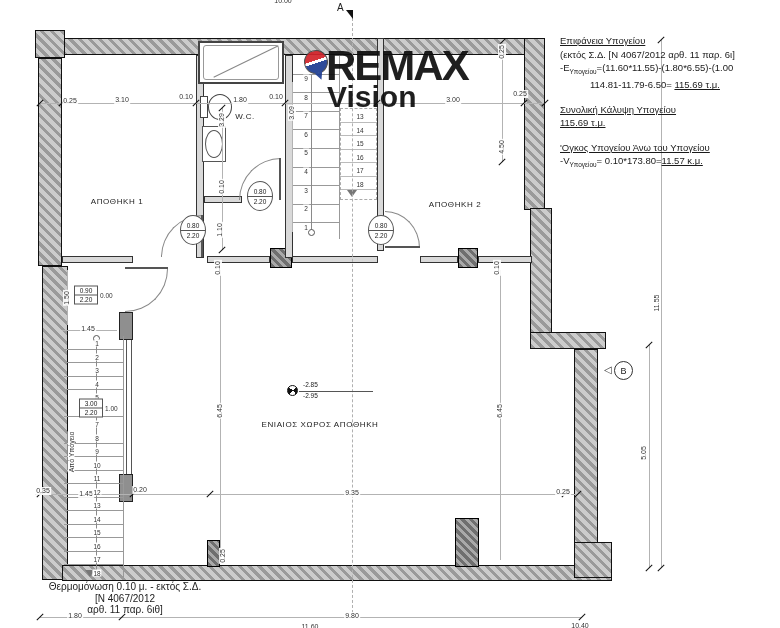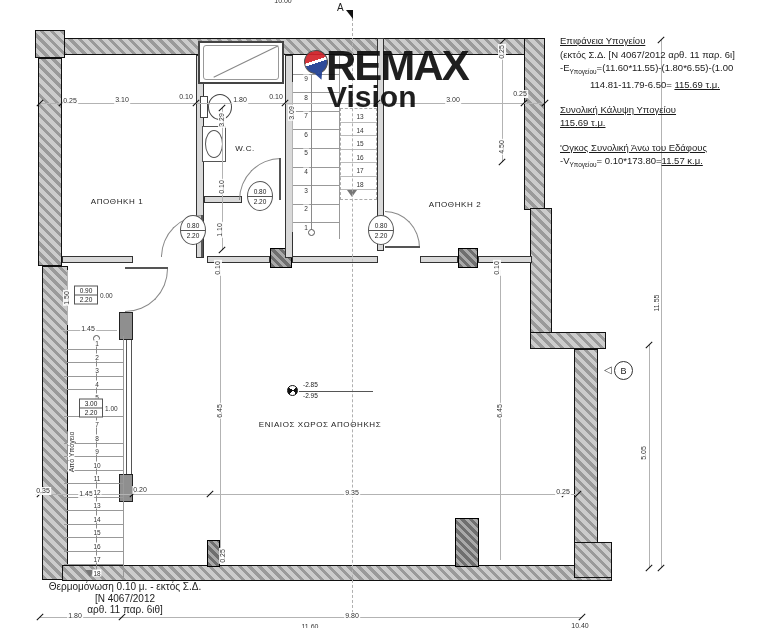--- a/index.html
+++ b/index.html
@@ -184,21 +184,21 @@
     <div class="subbrand">Vision</div>
   </div>
 
   <div id="calc">
       <div class=""><span class="u">Επιφάνεια Υπογείου</span></div>
       <div class=""><span>(εκτός Σ.Δ. [Ν 4067/2012 αρθ. 11 παρ. 6ι]</span></div>
       <div class=""><span>-E</span><sub>Υπογείου</sub><span>=(11.60*11.55)-(1.80*6.55)-(1.00</span></div>
       <div class="ind"><span>114.81-11.79-6.50= </span><span class="u">115.69 τ.μ.</span></div>
       <div class="gap "><span class="u">Συνολική Κάλυψη Υπογείου</span></div>
       <div class=""><span class="u">115.69 τ.μ.</span></div>
-      <div class="gap "><span class="u">'Ογκος Συνολική Άνω του Εδάφους</span></div>
+      <div class="gap "><span class="u">'Ογκος Υπογείου Άνω του Υπογείου</span></div>
       <div class=""><span>-V</span><sub>Υπογείου</sub><span>= 0.10*173.80=</span><span class="u">11.57 κ.μ.</span></div>
     </div>
 
   <div id="note">
     <div>Θερμομόνωση 0.10 μ. - εκτός Σ.Δ.</div>
     <div>[Ν 4067/2012</div>
     <div>αρθ. 11 παρ. 6ιθ]</div>
   </div>
 
   <div class="lvlcirc" style="left:287px;top:385px;"></div>
@@ -241,22 +241,22 @@
       <div class="dim rot" style="left: 657px; top: 303px;">11.55</div>
       <div class="dim rot" style="left: 644px; top: 453px;">5.05</div>
       <div class="dim" style="left: 75px; top: 616px;">1.80</div>
       <div class="dim" style="left: 352px; top: 616px;">9.80</div>
       <div class="dim" style="left: 310px; top: 627px;">11.60</div>
       <div class="dim" style="left: 580px; top: 626px;">10.40</div>
     </div>
   <div id="roomlbls">
       <div class="roomlbl" style="left: 117px; top: 201px;">ΑΠΟΘΗΚΗ 1</div>
       <div class="roomlbl" style="left: 455px; top: 204px;">ΑΠΟΘΗΚΗ 2</div>
-      <div class="roomlbl" style="left: 245px; top: 148px;">W.C.</div>
-      <div class="roomlbl" style="left: 320px; top: 424px;">ΕΝΙΑΙΟΣ ΧΩΡΟΣ ΑΠΟΘΗΚΗΣ</div>
+      <div class="roomlbl" style="left: 245px; top: 116px;">W.C.</div>
+      <div class="roomlbl" style="left: 320px; top: 424px;">ΕΝΙΑΙΟΣ ΧΩΡΟΣ ΑΠΟΘΗΚΗ</div>
     </div>
   <div id="stnums">
       <div class="stnum" style="left: 306px; top: 78px;">9</div>
       <div class="stnum" style="left: 306px; top: 97px;">8</div>
       <div class="stnum" style="left: 306px; top: 115px;">7</div>
       <div class="stnum" style="left: 306px; top: 134px;">6</div>
       <div class="stnum" style="left: 306px; top: 152px;">5</div>
       <div class="stnum" style="left: 306px; top: 171px;">4</div>
       <div class="stnum" style="left: 306px; top: 190px;">3</div>
       <div class="stnum" style="left: 306px; top: 208px;">2</div>

